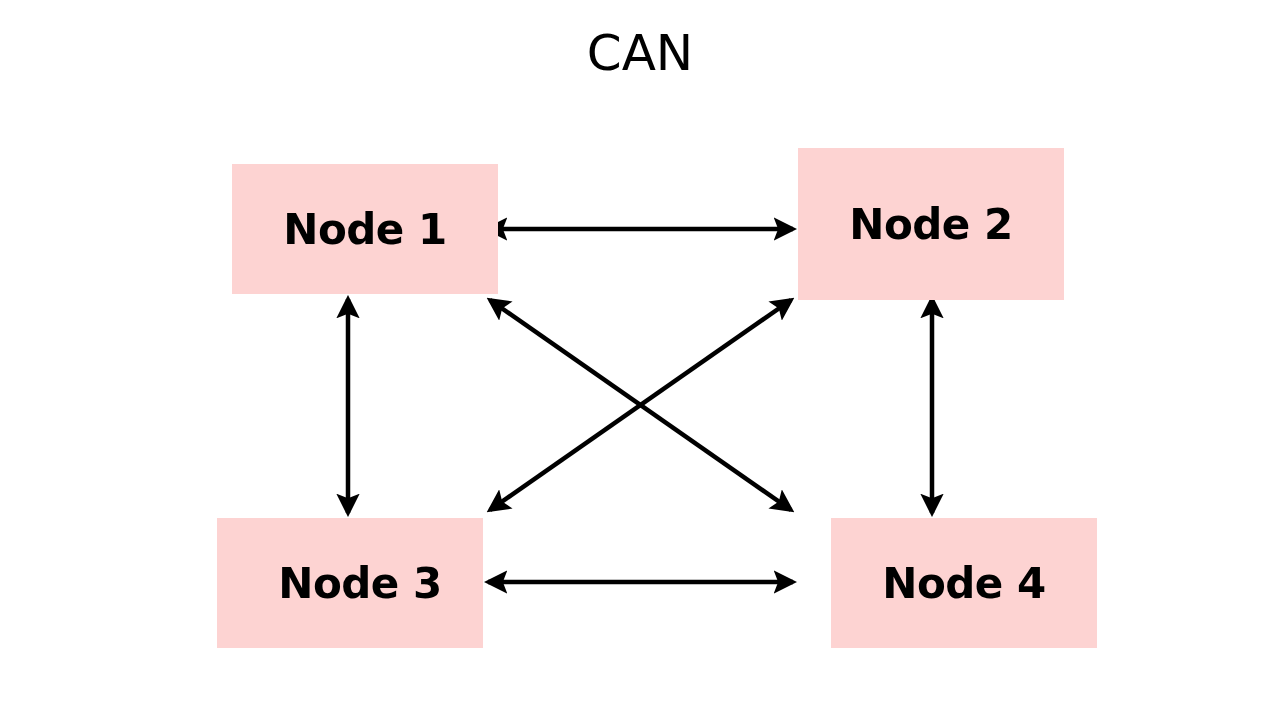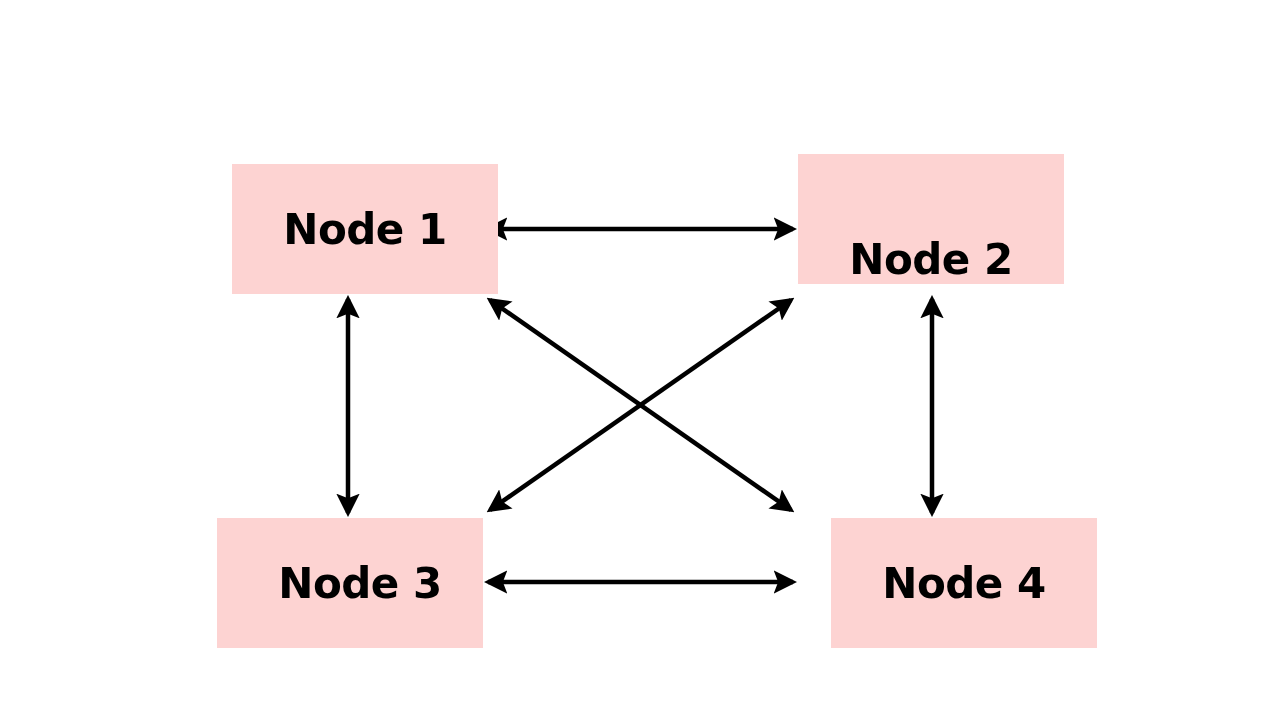--- a/index.html
+++ b/index.html
@@ -38,21 +38,21 @@
     background: #fdd3d2;
     color: #000000;
     font-family: "DejaVu Sans", "Liberation Sans", sans-serif;
     font-size: 42px;
     font-weight: bold;
     letter-spacing: -0.5px;
     white-space: nowrap;
     user-select: none;
   }
   #node-1 { left: 232px; top: 164px; width: 266px; height: 130px; }
-  #node-2 { left: 798px; top: 154px; width: 266px; height: 130px; align-items: flex-end; }
+  #node-2 { left: 798px; top: 148px; width: 266px; height: 152px; }
   #node-3 { left: 217px; top: 518px; width: 266px; height: 130px; padding-left: 20px; }
   #node-4 { left: 831px; top: 518px; width: 266px; height: 130px; }
 
   #edge-layer {
     position: absolute;
     left: 0;
     top: 0;
     width: 1280px;
     height: 720px;
     pointer-events: none;
@@ -61,20 +61,21 @@
     stroke: #000000;
     stroke-width: 4.5;
     fill: none;
   }
 </style>
 </head>
 <body>
 
 <div id="canvas">
 
+  <div id="diagram-title">CAN</div>
 
   <svg id="edge-layer" viewBox="0 0 1280 720" width="1280" height="720" xmlns="http://www.w3.org/2000/svg">
     <defs>
       <marker id="arrow-end" markerWidth="5.2" markerHeight="5.2" refX="4.3" refY="2.6" orient="auto" markerUnits="strokeWidth">
         <path d="M 0 0 L 5.2 2.6 L 0 5.2 L 1.0 2.6 z" fill="#000000"></path>
       </marker>
       <marker id="arrow-start" markerWidth="5.2" markerHeight="5.2" refX="0.9" refY="2.6" orient="auto" markerUnits="strokeWidth">
         <path d="M 5.2 0 L 0 2.6 L 5.2 5.2 L 4.2 2.6 z" fill="#000000"></path>
       </marker>
     </defs>

